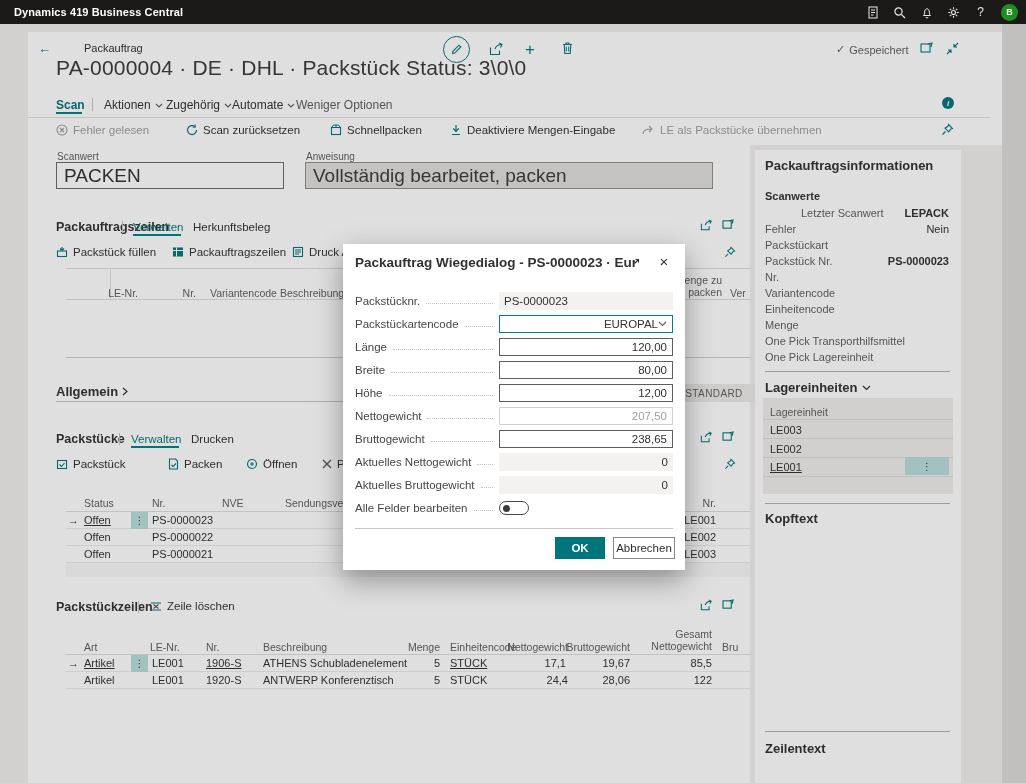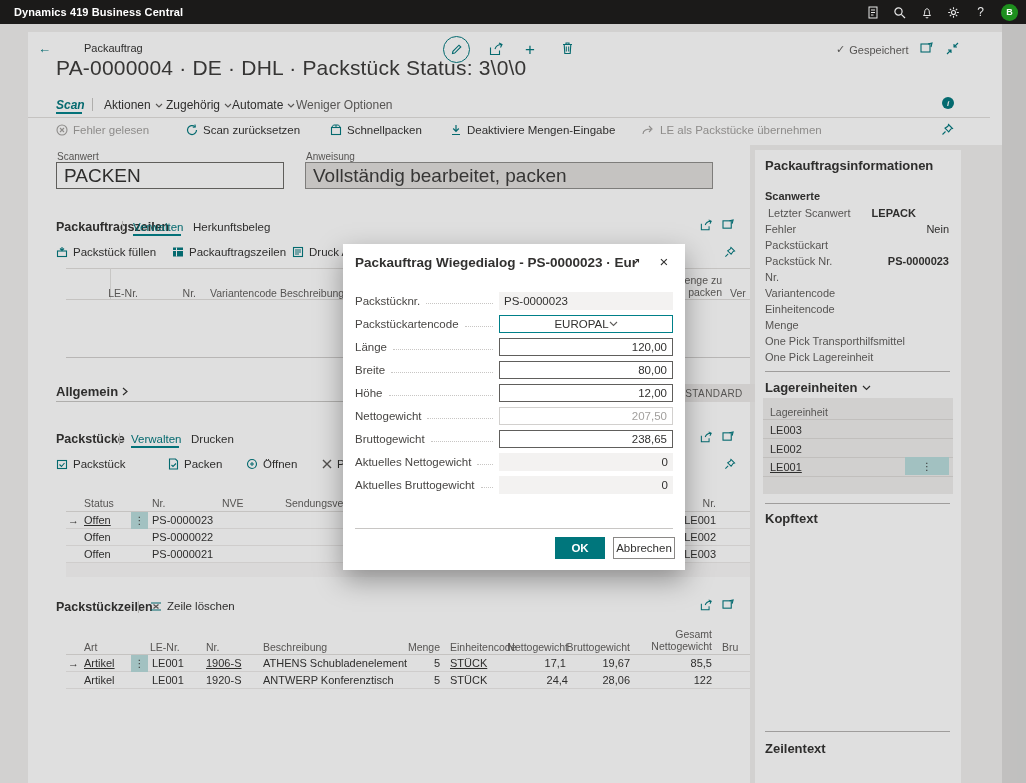--- a/index.html
+++ b/index.html
@@ -20,21 +20,21 @@
   
   .backbtn{left:35px;top:39px;width:19px;height:19px;border-radius:50%;color:#00777d;font-size:13px;
     display:flex;align-items:center;justify-content:center;}
   .caption{left:84px;top:42px;font-size:11px;color:#323130;}
   .page-title{left:56px;top:56px;font-size:21px;font-weight:300;color:#3b3a39;letter-spacing:.2px;}
   .hdr-ic{color:#00777d;display:flex;align-items:center;justify-content:center;}
   .pencil-circle{left:443px;top:36px;width:27px;height:27px;border:1px solid #00777d;border-radius:50%;}
   .saved{left:836px;top:43px;font-size:11px;color:#605e5c;display:flex;gap:4px;align-items:center;}
   
   .tab{font-size:12px;color:#323130;display:flex;align-items:center;gap:4px;}
-  .tab.active{color:#00777d;font-weight:600;font-style:italic;}
+  .tab.active{color:#00777d;font-weight:600;}
   .tab-underline{height:2px;background:#008089;}
   .vsep{width:1px;background:#c8c6c4;}
   .chev{display:inline-block;}
   .infodot{left:942px;top:97px;width:12px;height:12px;border-radius:50%;background:#00777d;color:#fff;
     font-size:8px;font-style:italic;font-weight:700;display:flex;align-items:center;justify-content:center;}
   .hdiv{background:#e1dfdd;height:1px;}
   
   .act{font-size:11.5px;color:#323130;display:flex;align-items:center;gap:5px;white-space:nowrap;}
   .act.dis{color:#a19f9d;}
   
@@ -73,21 +73,21 @@
     display:flex;align-items:center;justify-content:center;}
   .drow{position:absolute;left:12px;width:318px;height:18px;display:flex;align-items:center;}
   .dlabel{font-size:11.5px;color:#484644;white-space:nowrap;}
   .leader{flex:1;border-bottom:1px dotted #c8c6c4;margin:0 6px 4px 6px;height:10px;}
   .dinp{width:174px;height:18px;font-size:11.5px;display:flex;align-items:center;padding:0 5px;
     justify-content:flex-end;color:#323130;flex:none;}
   .dinp.edit{background:#fff;border:1px solid #605e5c;}
   .dinp.filled{background:#f3f2f1;border:none;}
   .dinp.left{justify-content:flex-start;}
   .dinp.disout{background:#fff;border:1px solid #d2d0ce;color:#a19f9d;}
-  .dinp.combo{border:1.5px solid #008089;justify-content:center;}
+  .dinp.combo{border:1.5px solid #008089;justify-content:flex-end;}
   .toggle{width:30px;height:14px;border:1px solid #4a4846;border-radius:8px;position:relative;background:#fff;flex:none;}
   .toggle .knob{position:absolute;left:3px;top:2.5px;width:7px;height:7px;border-radius:50%;background:#3b3a39;}
   .btn{height:22px;font-size:11.5px;display:flex;align-items:center;justify-content:center;}
   .btn.primary{background:#00767c;color:#fff;font-weight:700;border:1px solid #00767c;}
   .btn.secondary{background:#fff;color:#323130;border:1px solid #8a8886;}
   .vline{background:#e4e2e0;width:1px;}
 </style>
 </head>
 <body>
 
@@ -452,21 +452,21 @@
     <span class="ab cell" style="left:384px;top:2px;">STÜCK</span>
     <span class="ab cell" style="left:434px;top:2px;width:68px;text-align:right;">24,4</span>
     <span class="ab cell" style="left:496px;top:2px;width:68px;text-align:right;">28,06</span>
     <span class="ab cell" style="left:582px;top:2px;width:64px;text-align:right;">122</span>
   </div>
 
   <div class="ab card" style="left:755px;top:150px;width:206px;height:633px;"></div>
   <div class="ab fb-title" style="left:765px;top:158px;">Packauftragsinformationen</div>
   <div class="ab fb-group" style="left:765px;top:190px;">Scanwerte</div>
 
-  <div class="ab fb-row" style="left:732px;top:207px;width:184px;padding-left:36px;">
+  <div class="ab fb-row" style="left:765px;top:207px;width:184px;padding-left:36px;">
     <span class="fb-label">Letzter Scanwert</span>
       <span class="fb-val b">LEPACK</span>
   </div>
   <div class="ab fb-row" style="left:765px;top:223px;width:184px;">
     <span class="fb-label">Fehler</span>
       <span class="fb-val">Nein</span>
   </div>
   <div class="ab fb-row" style="left:765px;top:239px;width:184px;">
     <span class="fb-label">Packstückart</span>
       <span class="fb-val"></span>
@@ -580,19 +580,28 @@
     <div class="drow" style="top:209px;">
       <span class="dlabel">Aktuelles Nettogewicht</span>
         <span class="leader"></span>
       <span class="dinp filled">0</span>
     </div>
     <div class="drow" style="top:232px;justify-content:center;">
       <span class="dlabel">Aktuelles Bruttogewicht</span>
         <span class="leader"></span>
       <span class="dinp filled">0</span>
     </div>
+    <div class="drow" style="top:255px;">
+      <span class="dlabel">Alle Felder bearbeiten</span>
+        <span class="leader"></span>
+      <span style="width:174px;flex:none;display:flex;">
+        <span class="toggle">
+            <span class="knob"></span>
+          </span>
+      </span>
+    </div>
 
     <div class="ab hdiv" style="left:12px;top:284px;width:318px;background:#c8c6c4;"></div>
     <div class="ab btn primary" style="left:212px;top:293px;width:50px;">OK</div>
     <div class="ab btn secondary" style="left:270px;top:293px;width:62px;">Abbrechen</div>
   </div>
 
 </div>
 
 </body></html>

